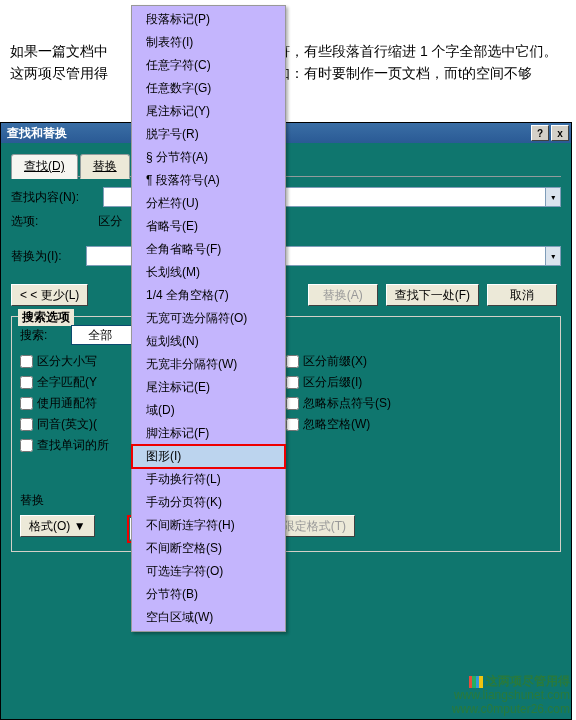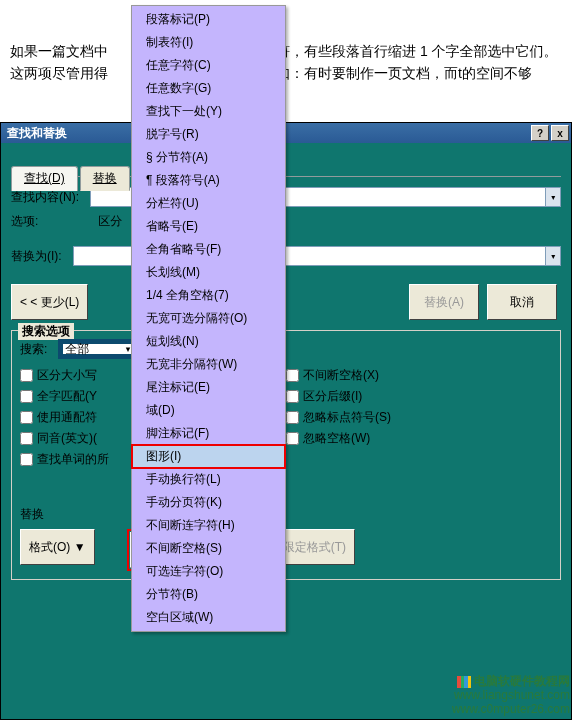--- a/index.html
+++ b/index.html
@@ -4,36 +4,36 @@
 <style>
 * { margin: 0; padding: 0; box-sizing: border-box; }
 body { width: 576px; height: 720px; font-family: "Microsoft YaHei", SimSun, sans-serif; font-size: 12px; background: #fff; position: relative; overflow: hidden; }
 .bg-text { position: absolute; top: 40px; left: 10px; right: 10px; font-size: 14px; line-height: 22px; color: #000; }
 .dialog { position: absolute; left: 0; top: 122px; right: 4px; bottom: 0; background: #0f766e; border: 1px solid #000; }
 .titlebar { background: linear-gradient(#3a6ea5, #2a5a95); height: 20px; color: #fff; display: flex; align-items: center; padding-left: 6px; font-size: 12px; font-weight: bold; }
 .titlebar .sp { flex: 1; }
 .titlebar .btn { width: 18px; height: 16px; background: #d4d0c8; border: 1px solid #fff; border-right-color: #404040; border-bottom-color: #404040; margin-right: 2px; display: flex; align-items: center; justify-content: center; color: #000; font-size: 10px; font-weight: bold; }
 .content { padding: 8px 10px; }
 .tabs { display: flex; border-bottom: 1px solid #919b9c; margin-bottom: 10px; }
-.tab { padding: 3px 12px; border: 1px solid #919b9c; border-bottom: none; background: #f6f6f1; margin-right: 2px; border-radius: 3px 3px 0 0; position: relative; top: 15px; text-align: center; }
+.tab { padding: 3px 12px; border: 1px solid #919b9c; border-bottom: none; background: #f6f6f1; margin-right: 2px; border-radius: 3px 3px 0 0; position: relative; top: 3px; text-align: center; }
 .tab.active { background: #ece9d8; border-bottom: 1px solid #ece9d8; }
 .row { display: flex; align-items: center; margin-bottom: 6px; }
-.row label { margin-right: 11px; }
+.row label { margin-right: 24px; }
 .field { flex: 1; }
 .textbox { width: 100%; height: 20px; border: 1px solid #7f9db9; background: #fff; }
 .combo { display: flex; }
 .combo .textbox { border-right: none; }
 .combo .dd { width: 16px; height: 20px; border: 1px solid #7f9db9; background: #dbe4ee; display: flex; align-items: center; justify-content: center; font-size: 8px; }
 .opts { margin-left: 60px; font-size: 12px; }
 .buttons { display: flex; gap: 8px; margin: 18px 0 10px; justify-content: flex-end; padding-right: 4px; }
-.btn3d { padding: 2px 8px; min-width: 70px; height: 36px; background: #ece9d8; border: 1px solid #404040; border-top-color: #fff; border-left-color: #fff; display: flex; align-items: center; justify-content: center; }
+.btn3d { padding: 2px 8px; min-width: 70px; height: 22px; background: #ece9d8; border: 1px solid #404040; border-top-color: #fff; border-left-color: #fff; display: flex; align-items: center; justify-content: center; }
 .btn3d.dis { color: #999; }
 .gbox { border: 1px solid #d4d0c8; padding: 8px; margin-top: 4px; position: relative; }
 .gbox > .gt { position: absolute; top: -8px; left: 6px; background: #ece9d8; padding: 0 4px; font-weight: bold; }
-.select { height: 20px; background: #fff; border: 5px solid #0c4a6e; padding: 0 14px 0 2px; display: inline-flex; align-items: center; position: relative; min-width: 80px; }
+.select { height: 20px; background: #fff; border: 1px solid #0c4a6e; padding: 0 14px 0 16px; display: inline-flex; align-items: center; position: relative; min-width: 80px; }
 .select::after { content: "▾"; position: absolute; right: 3px; font-size: 9px; }
 .checks { display: flex; margin-top: 8px; }
 .col { width: 50%; }
 .chk { display: flex; align-items: center; margin-bottom: 4px; }
 .chk input { margin-right: 4px; }
 .fbtns { margin-top: 30px; display: flex; gap: 8px; }
 .fbtns .lbl { margin-right: 6px; margin-top: 4px; }
 .redbox { border: 2px solid #e00; padding: 1px; }
 .menu { position: absolute; left: 131px; top: 5px; width: 155px; background: #c4b5fd; border: 1px solid #999; box-shadow: 2px 2px 3px rgba(0,0,0,0.3); padding: 2px 0; }
 .menu .mi { padding: 3px 14px 3px 14px; font-size: 12px; }
@@ -91,20 +91,23 @@
 
     <div class="buttons">
       <div class="btn3d">
           <span>&lt; &lt; 更少(L)</span>
         </div>
       <div style="flex:1"></div>
       <div class="btn3d dis">
           <span>替换(A)</span>
         </div>
       <div class="btn3d">
+          <span>查找下一处(F)</span>
+        </div>
+      <div class="btn3d">
           <span>取消</span>
         </div>
     </div>
 
     <div class="gbox">
       <span class="gt">搜索选项</span>
       <div class="row">
         <label>搜索:</label>
         <div class="select">
             <span>全部</span>
@@ -129,21 +132,21 @@
               <span>同音(英文)(</span>
             </div>
             <div class="chk">
               <input type="checkbox" style="">
               <span>查找单词的所</span>
             </div>
           </div>
         <div class="col" id="colR">
             <div class="chk">
               <input type="checkbox" style="">
-              <span>不间断空格(X)</span>
+              <span>区分前缀(X)</span>
             </div>
             <div class="chk">
               <input type="checkbox" style="">
               <span>区分后缀(I)</span>
             </div>
             <div class="chk">
               <input type="checkbox" style="">
               <span>忽略标点符号(S)</span>
             </div>
             <div class="chk">
@@ -171,21 +174,21 @@
       </div>
     </div>
   </div>
 </div>
 
 <div class="menu" id="menu">
     <div class="mi">段落标记(P)</div>
     <div class="mi">制表符(I)</div>
     <div class="mi">任意字符(C)</div>
     <div class="mi">任意数字(G)</div>
-    <div class="mi">查找下一处(Y)</div>
+    <div class="mi">尾注标记(Y)</div>
     <div class="mi">脱字号(R)</div>
     <div class="mi">§ 分节符(A)</div>
     <div class="mi">¶ 段落符号(A)</div>
     <div class="mi">分栏符(U)</div>
     <div class="mi">省略号(E)</div>
     <div class="mi">全角省略号(F)</div>
     <div class="mi">长划线(M)</div>
     <div class="mi">1/4 全角空格(7)</div>
     <div class="mi">无宽可选分隔符(O)</div>
     <div class="mi">短划线(N)</div>
@@ -198,16 +201,16 @@
     <div class="mi">手动分页符(K)</div>
     <div class="mi">不间断连字符(H)</div>
     <div class="mi">不间断空格(S)</div>
     <div class="mi">可选连字符(O)</div>
     <div class="mi">分节符(B)</div>
     <div class="mi">空白区域(W)</div>
   </div>
 
 <div class="watermark">
   <span class="flag"></span>
-  <span class="wm1">电脑软硬件教程网</span><br>
+  <span class="wm1">这两项尽管用得</span><br>
   <span class="wm2">www.liangshunet.com</span><br>
   <span class="wm2">www.c0mputer26.com</span>
 </div>
 
 </body></html>

